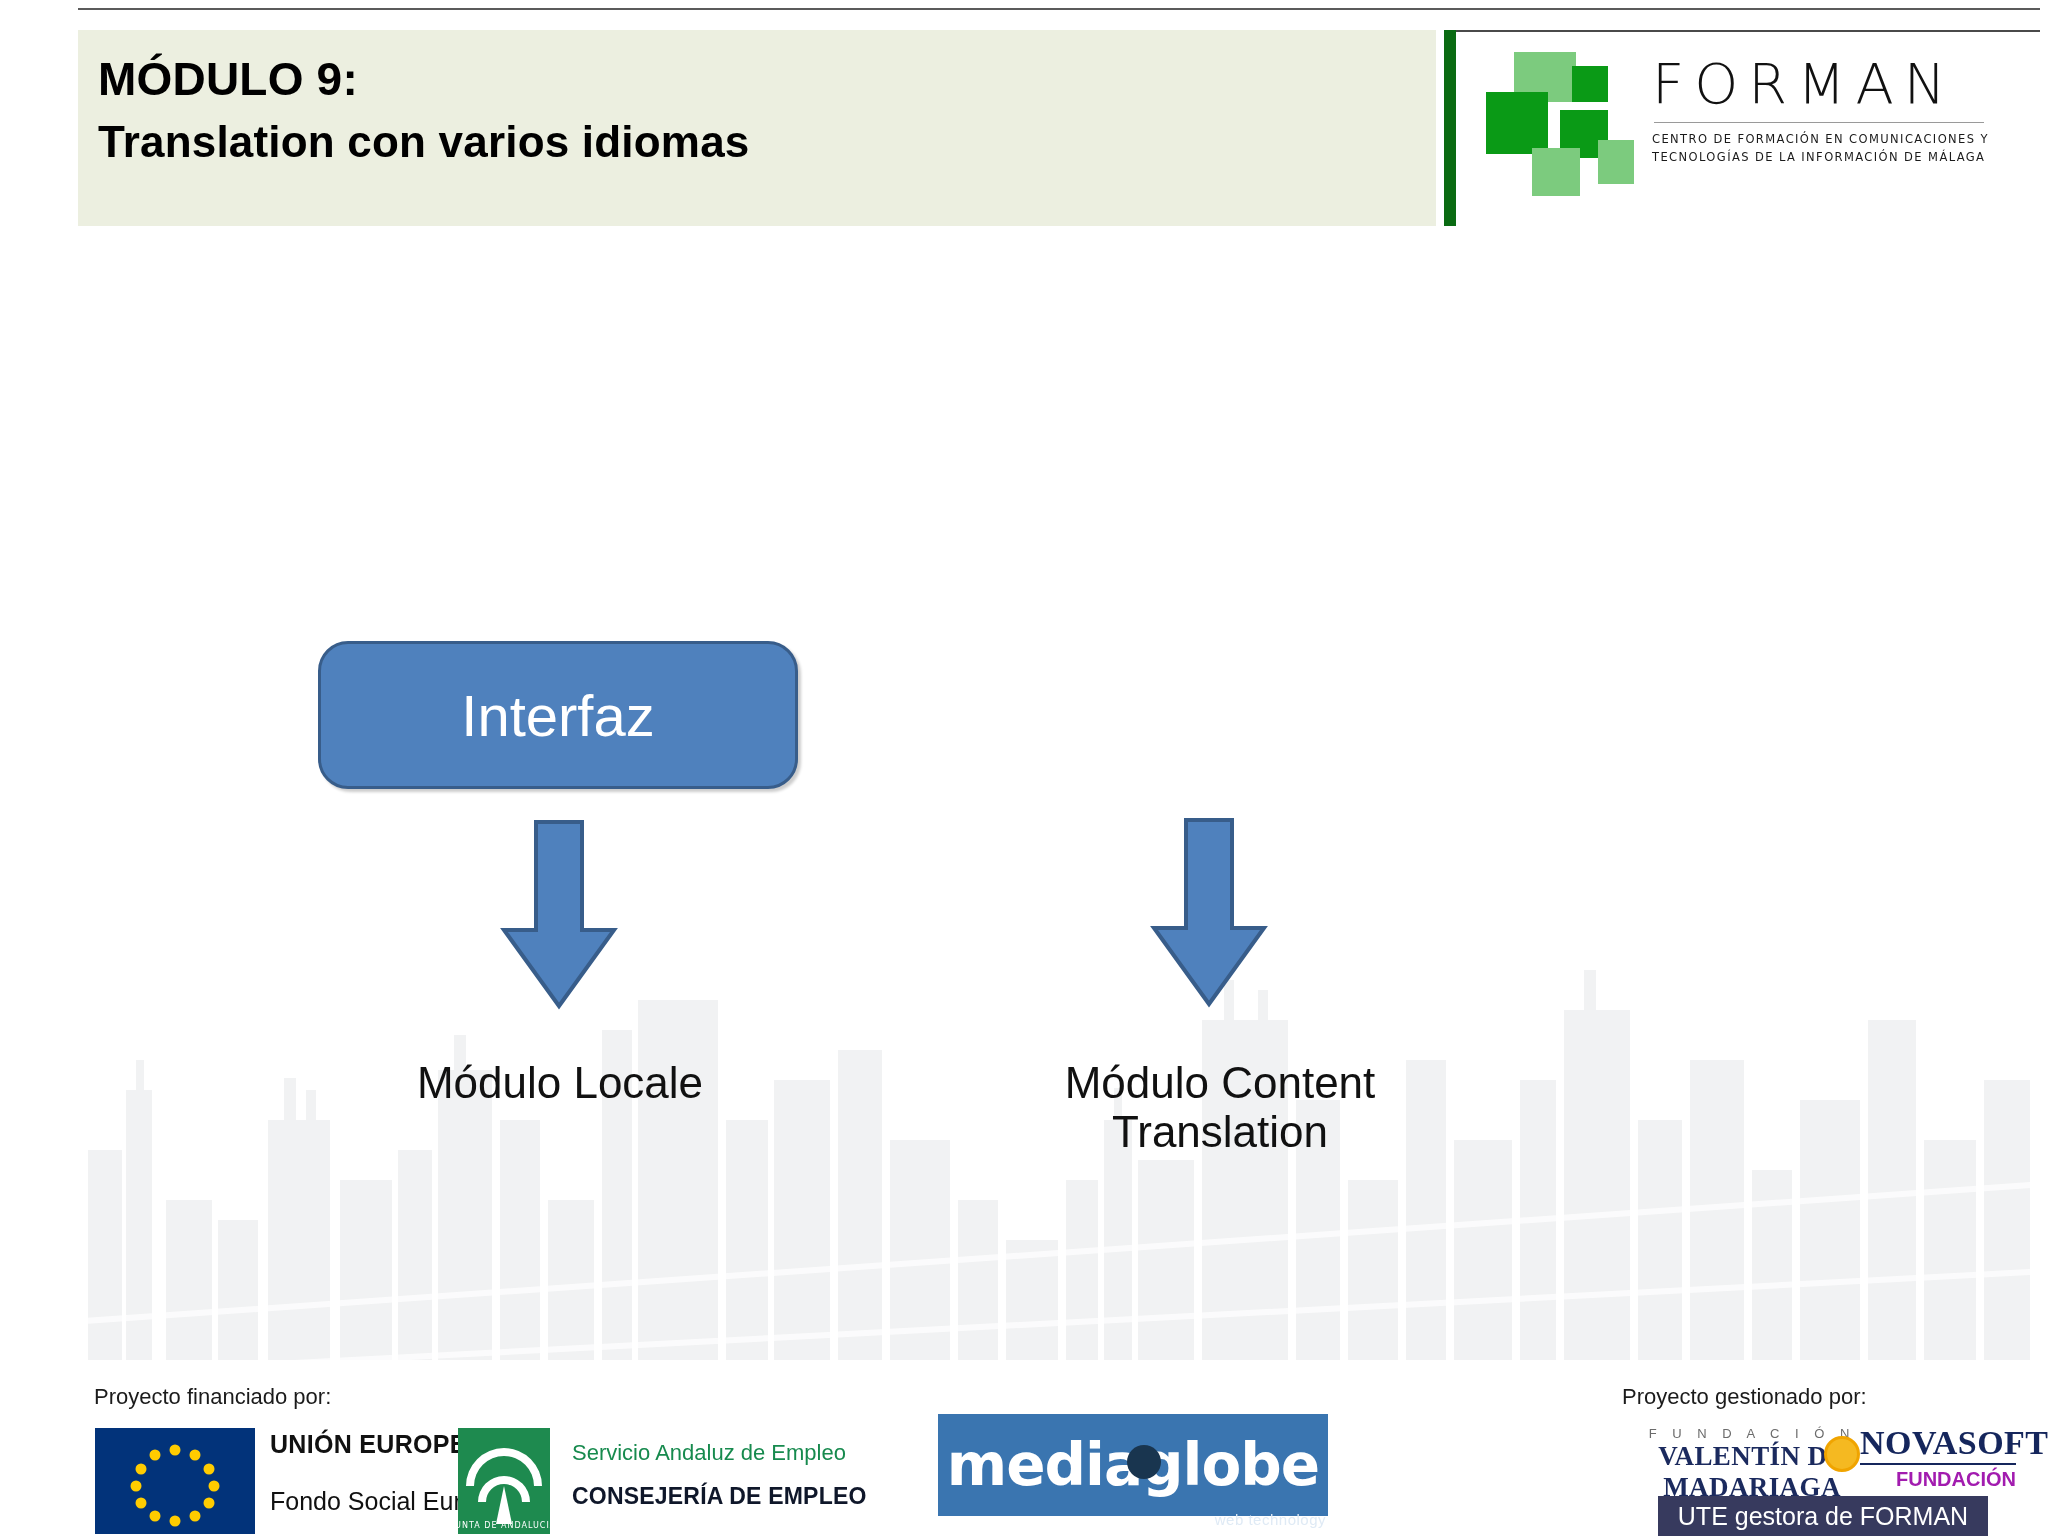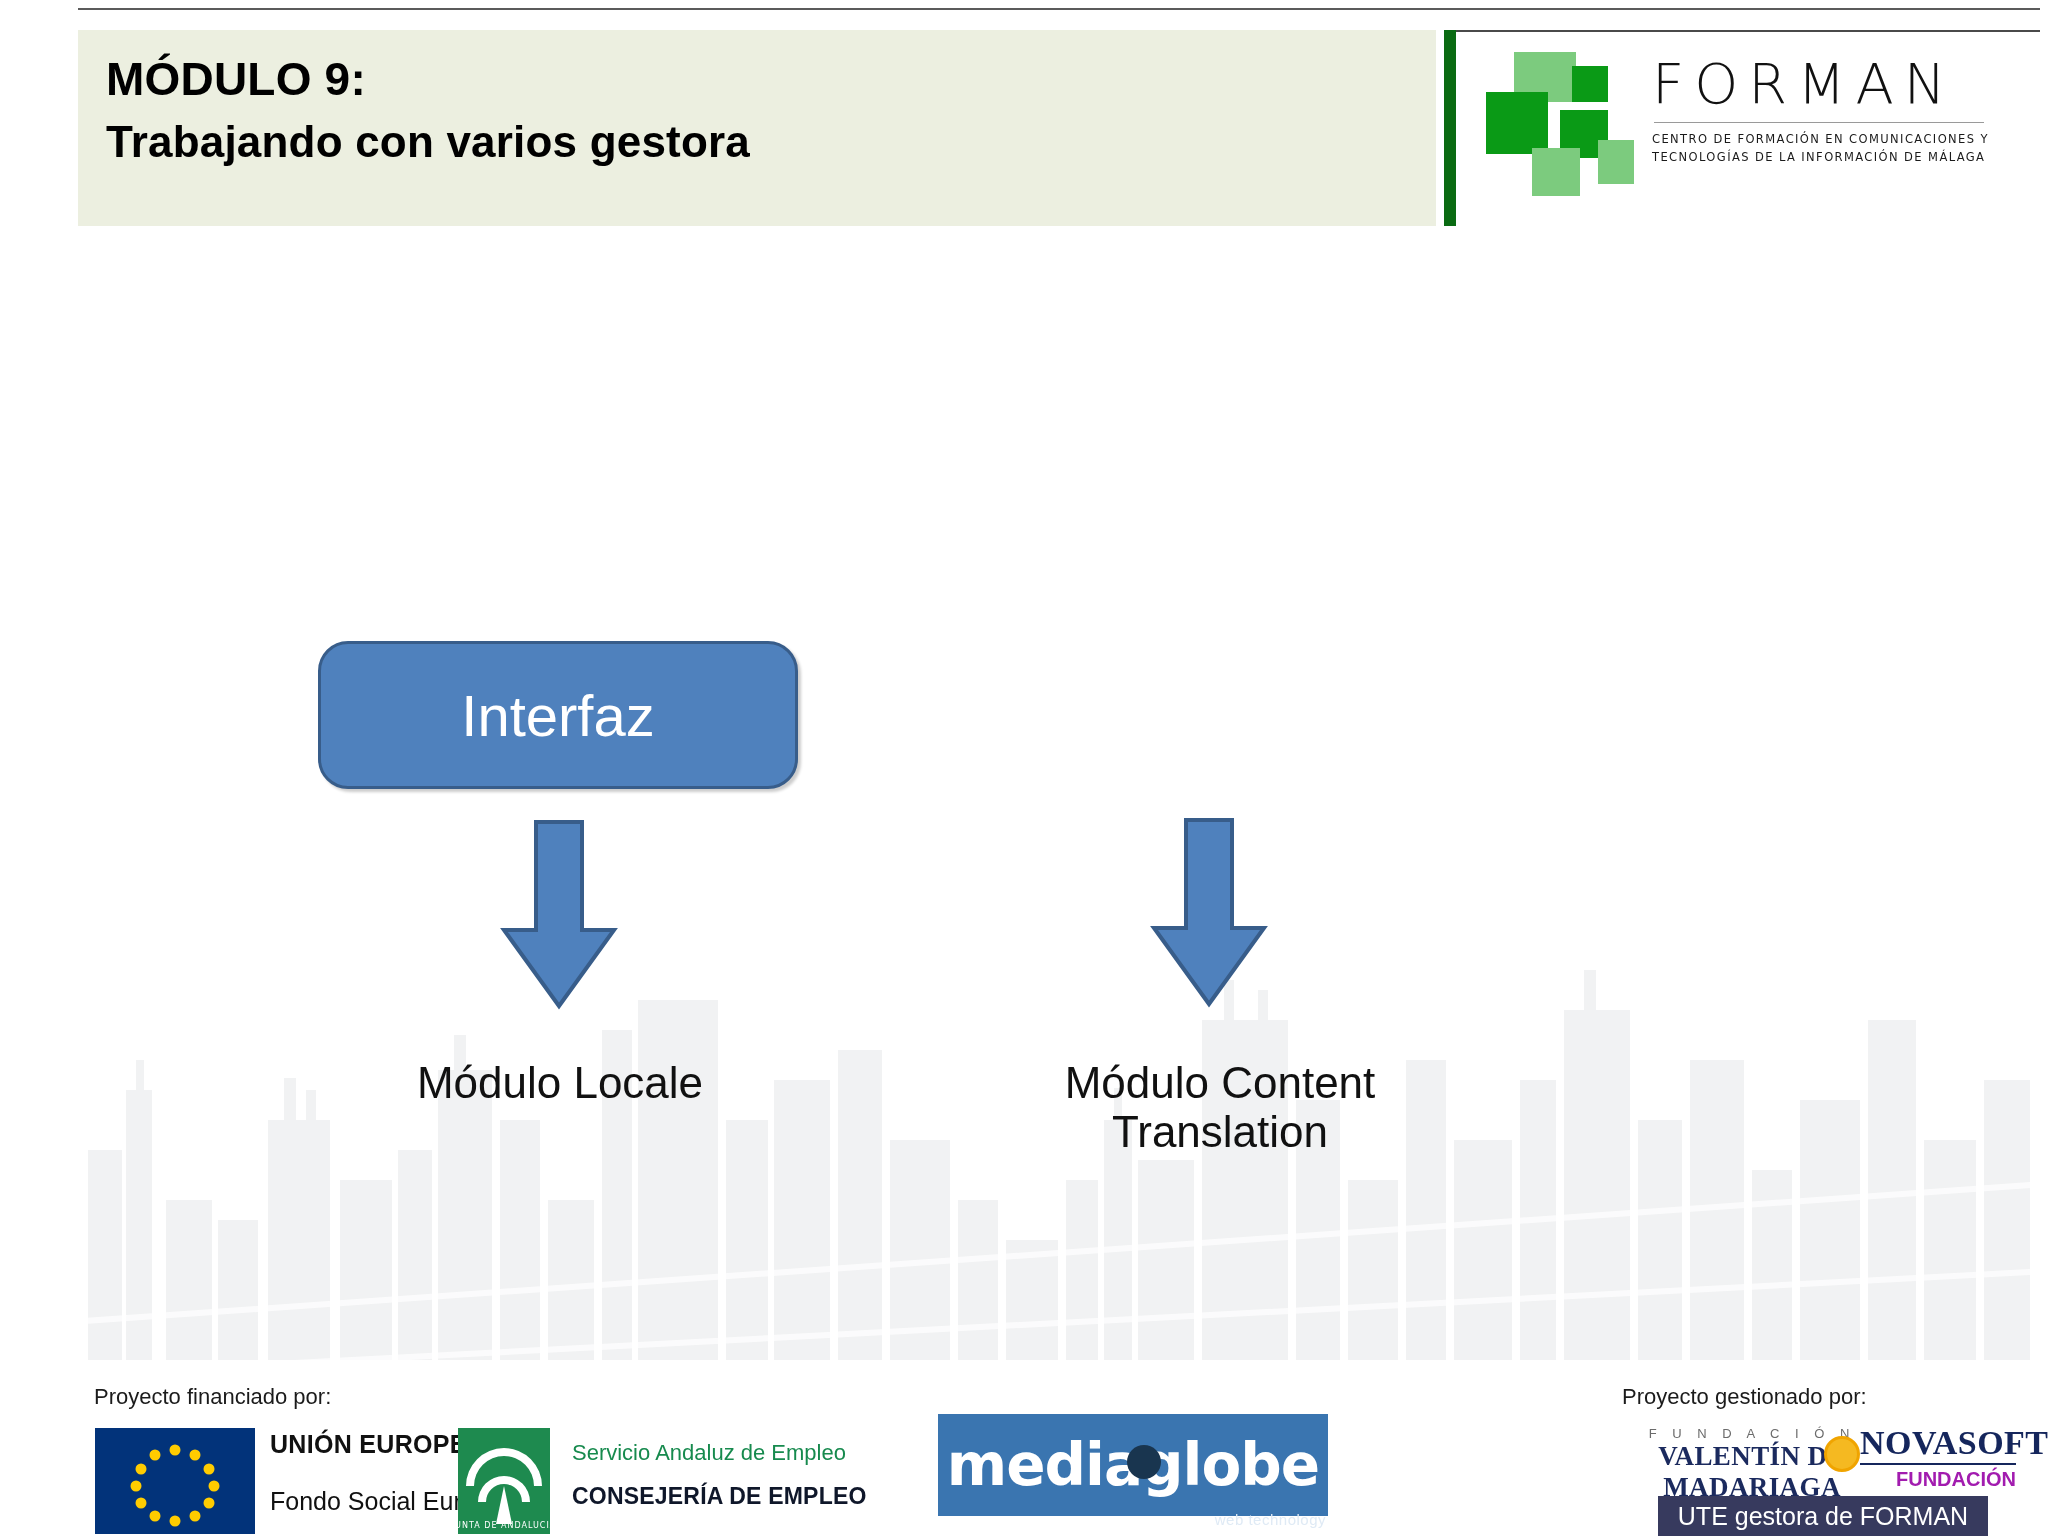--- a/index.html
+++ b/index.html
@@ -17,21 +17,21 @@
   .top-rule{
     position:absolute; left:78px; top:8px; width:1962px; height:2px;
     background:#5b5b5b;
   }
 
   
   .header-band{
     position:absolute; left:78px; top:30px;
     width:1358px; height:196px;
     background:#ecefe0;
-    padding:22px 0 0 28px;
+    padding:22px 0 0 20px;
   }
   .hdr-line1{
     font-size:46px; font-weight:bold; color:#000;
     letter-spacing:.2px; line-height:1.18;
   }
   .hdr-line2{
     font-size:44px; font-weight:bold; color:#000;
     letter-spacing:.2px; line-height:1.18; margin-top:10px;
   }
 
@@ -173,21 +173,21 @@
 </style>
 </head>
 <body>
 
 <div id="slide">
 
   <div class="top-rule"></div>
 
   <div class="header-band">
     <div class="hdr-line1">MÓDULO 9:</div>
-    <div class="hdr-line2">Trabajando con varios gestora</div>
+    <div class="hdr-line2">Translation con varios idiomas</div>
   </div>
 
   <div class="green-divider"></div>
   <div class="logo-rule"></div>
 
   <div class="forman">
     <div class="sq-grid">
       <div class="sq" style="left:28px;  top:0px;   width:62px; height:50px; background:#7CCB7E;"></div>
       <div class="sq" style="left:86px;  top:14px;  width:36px; height:36px; background:#0A9A16;"></div>
       <div class="sq" style="left:0px;   top:40px;  width:62px; height:62px; background:#0A9A16;"></div>

